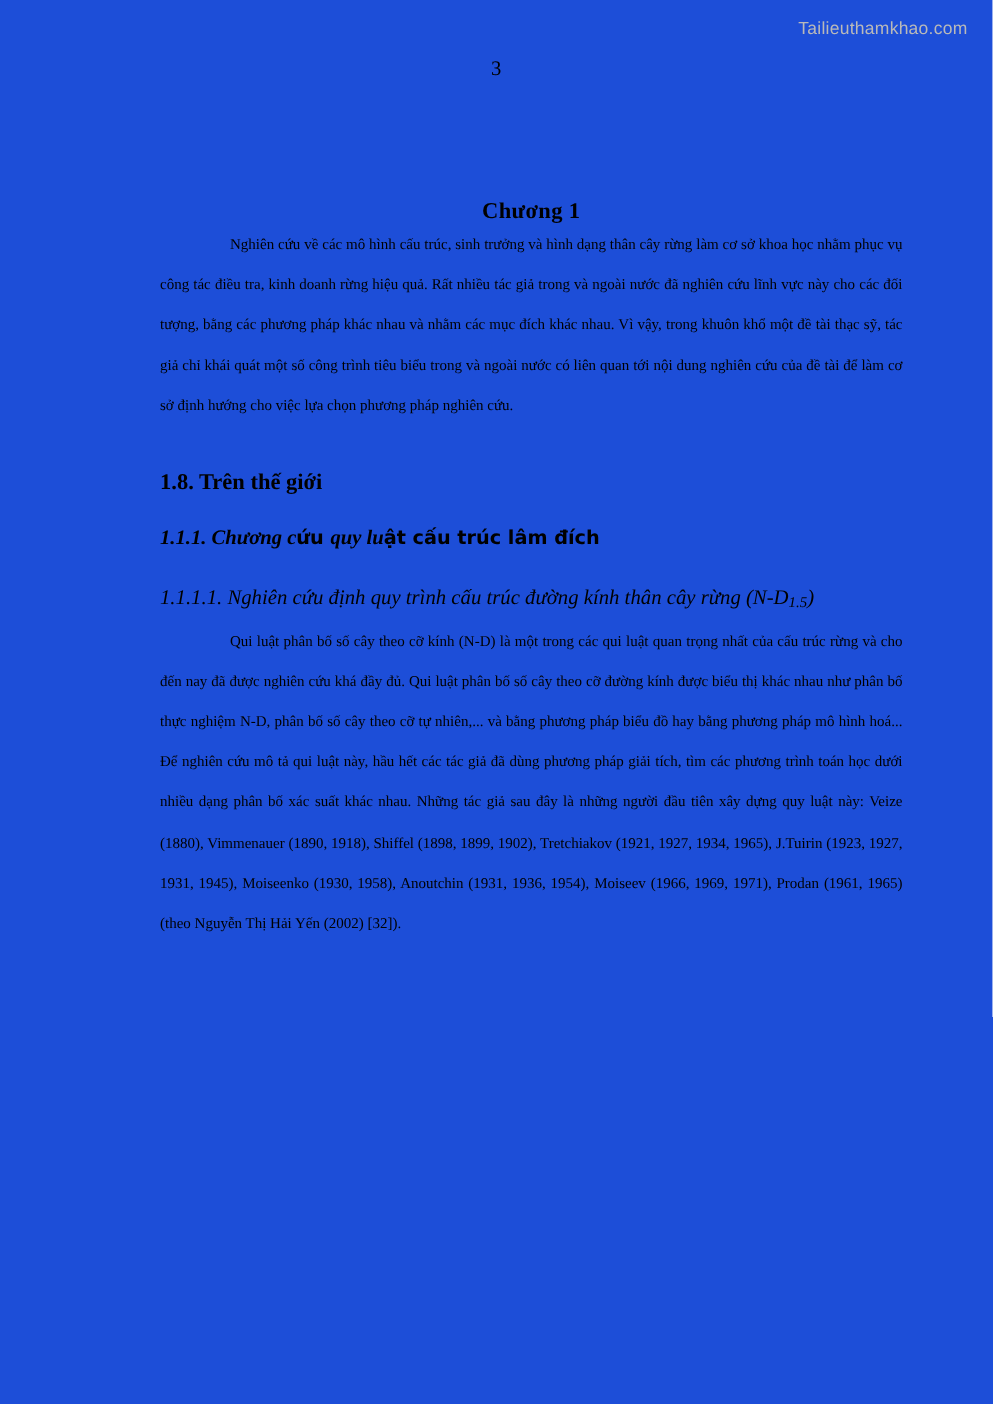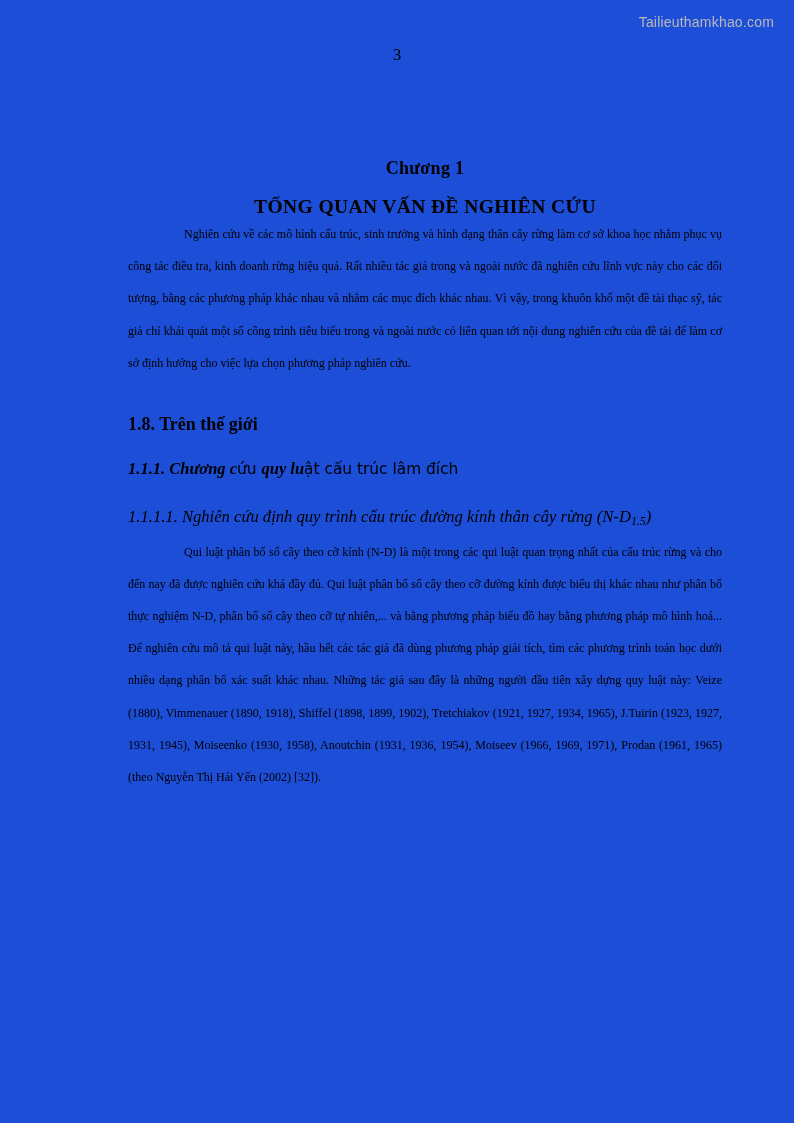--- a/index.html
+++ b/index.html
@@ -80,21 +80,21 @@
   h3.heading-2 {
     margin: 15px 0 0 0;
     font-size: 16.5px;
     font-weight: bold;
     font-style: italic;
     line-height: 30px;
     font-family: "Liberation Serif", "DejaVu Serif", serif;
   }
   h3.heading-2 .sans-part {
     font-family: "DejaVu Sans", "Liberation Sans", sans-serif;
-    font-weight: normal;
+    font-weight: bold;
     font-style: normal;
     font-size: 15.4px;
   }
   h4.heading-3 {
     margin: 18px 0 0 0;
     font-size: 16.6px;
     font-weight: normal;
     font-style: italic;
     line-height: 30px;
   }
@@ -109,21 +109,20 @@
 <div class="page">
 
   <div class="watermark">Tailieuthamkhao.com</div>
 
   <div class="page-number">3</div>
 
   <div class="content">
 
     <div class="chapter-label">Chương 1</div>
 
-    <div class="chapter-title">TỔNG QUAN VẤN ĐỀ NGHIÊN CỨU</div>
 
     <p class="body para-intro">Nghiên cứu về các mô hình cấu trúc, sinh trưởng và hình dạng thân cây rừng làm cơ sở khoa học nhằm phục vụ công tác điều tra, kinh doanh rừng hiệu quả. Rất nhiều tác giả trong và ngoài nước đã nghiên cứu lĩnh vực này cho các đối tượng, bằng các phương pháp khác nhau và nhằm các mục đích khác nhau. Vì vậy, trong khuôn khổ một đề tài thạc sỹ, tác giả chỉ khái quát một số công trình tiêu biểu trong và ngoài nước có liên quan tới nội dung nghiên cứu của đề tài để làm cơ sở định hướng cho việc lựa chọn phương pháp nghiên cứu.</p>
 
     <h2 class="heading-1">1.8. Trên thế giới</h2>
 
     <h3 class="heading-2">
       <span>1.1.1. Chương c</span><span class="sans-part">ứu </span><span>quy lu</span><span class="sans-part">ật cấu trúc lâm đích</span>
     </h3>
 
     <h4 class="heading-3">

